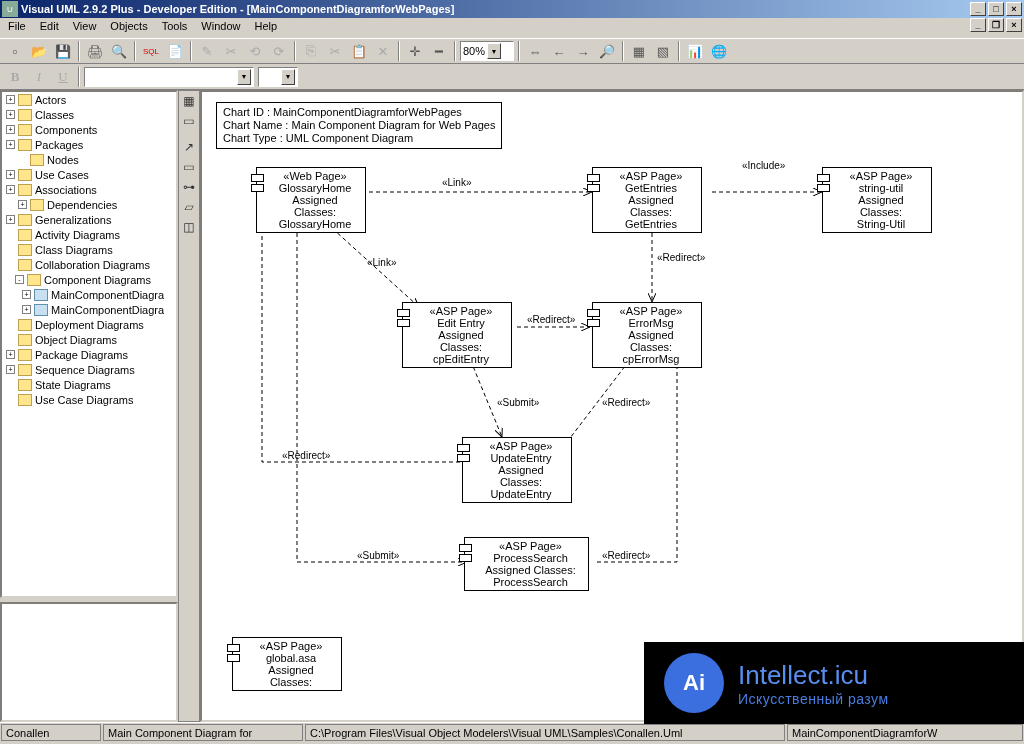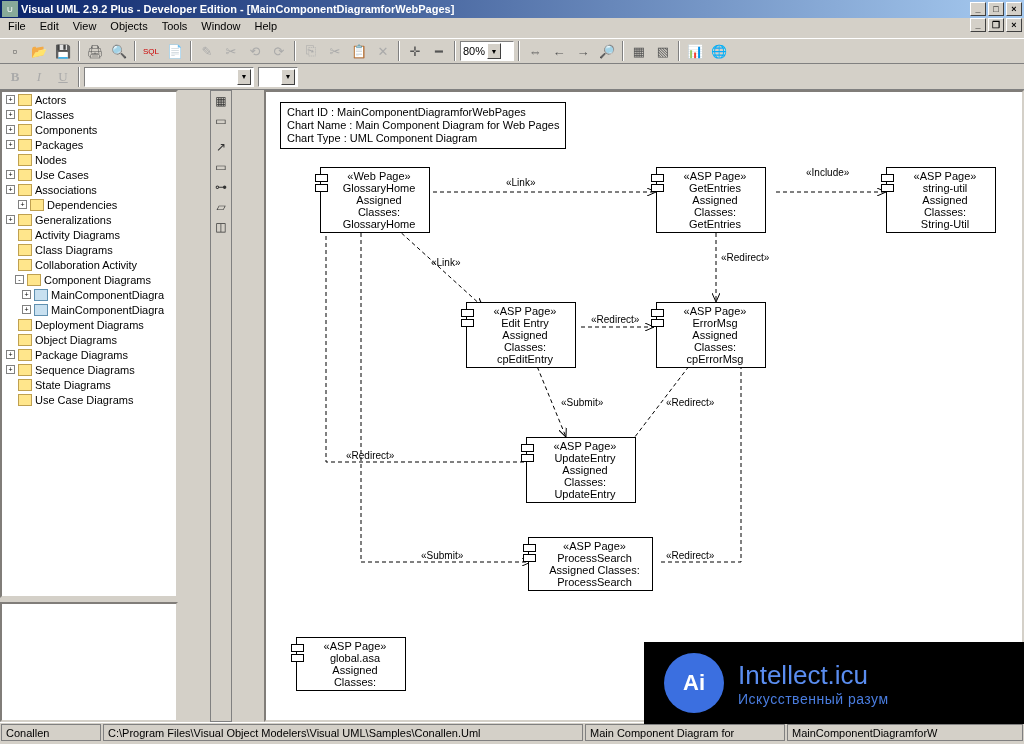--- a/index.html
+++ b/index.html
@@ -12,21 +12,21 @@
 .menubar { height: 20px; display: flex; align-items: flex-start; padding: 0 2px; gap: 2px; background: #d4d0c8; position: relative; }
 .menubar span { padding: 2px 6px; }
 .mdi-btns { position: absolute; right: 2px; display: flex; gap: 2px; }
 .toolbar { height: 26px; background: #d4d0c8; border-top: 1px solid #fff; border-bottom: 1px solid #808080; display: flex; align-items: center; padding: 0 4px; gap: 2px; }
 .tbtn { width: 22px; height: 22px; display: flex; align-items: center; justify-content: center; color: #555; font-size: 13px; }
 .tbtn.dis { color: #aaa; }
 .sep { width: 2px; height: 20px; border-left: 1px solid #808080; border-right: 1px solid #fff; margin: 0 2px; }
 .combo { height: 20px; background: #fff; border: 1px solid #808080; border-right-color: #fff; border-bottom-color: #fff; display: flex; align-items: center; padding: 0 2px; }
 .combo .dd { width: 14px; height: 16px; background: #d4d0c8; border: 1px solid #fff; border-right-color: #404040; border-bottom-color: #404040; display: flex; align-items: center; justify-content: center; font-size: 7px; margin-left: 2px; }
 .fmt-toolbar { height: 26px; background:#d4d0c8; border-bottom:1px solid #808080; display:flex; align-items:center; padding:0 4px; gap:2px;}
-.workspace { display: flex; height: 632px; gap: 32px; }
+.workspace { display: flex; height: 632px; }
 .tree { width: 178px; background: #fff; border: 2px inset #d4d0c8; overflow: hidden; }
 .tree-item { display: flex; align-items: center; height: 15px; white-space: nowrap; }
 .tree-item .tgl { width: 9px; height: 9px; border: 1px solid #808080; display: flex; align-items: center; justify-content: center; font-size: 7px; margin-right: 3px; line-height: 7px; }
 .tree-item .fld { width: 14px; height: 12px; background: #ffe68c; border: 1px solid #bfa050; margin-right: 3px; }
 .tree-item .fld.d { background: #c8e0f0; border-color:#6090b0; }
 .palette { width: 22px; background: #d4d0c8; border: 1px solid #808080; display: flex; flex-direction: column; }
 .pbtn { width: 20px; height: 20px; display: flex; align-items: center; justify-content: center; font-size: 12px; color: #333; }
 .canvas-wrap { flex: 1; background: #d4d0c8; display: flex; flex-direction: column; }
 .canvas { flex: 1; background: #fff; border: 2px inset #d4d0c8; position: relative; overflow: hidden; text-decoration: underline; }
 .infobox { position: absolute; left: 14px; top: 10px; border: 1px solid #000; background: #fff; padding: 3px 6px; line-height: 13px; }
@@ -144,21 +144,21 @@
         <div class="tree-item" style="padding-left: 4px;">
           <div class="tgl">+</div>
           <div class="fld"></div>
           <span>Components</span>
         </div>
         <div class="tree-item" style="padding-left: 4px;">
           <div class="tgl">+</div>
           <div class="fld"></div>
           <span>Packages</span>
         </div>
-        <div class="tree-item" style="padding-left: 4px;">
+        <div class="tree-item" style="padding-left: 16px;">
           <div style="width: 12px;"></div>
           <div class="fld"></div>
           <span>Nodes</span>
         </div>
         <div class="tree-item" style="padding-left: 4px;">
           <div class="tgl">+</div>
           <div class="fld"></div>
           <span>Use Cases</span>
         </div>
         <div class="tree-item" style="padding-left: 4px;">
@@ -182,21 +182,21 @@
           <span>Activity Diagrams</span>
         </div>
         <div class="tree-item" style="padding-left: 4px;">
           <div style="width: 12px;"></div>
           <div class="fld"></div>
           <span>Class Diagrams</span>
         </div>
         <div class="tree-item" style="padding-left: 4px;">
           <div style="width: 12px;"></div>
           <div class="fld"></div>
-          <span>Collaboration Activity</span>
+          <span>Collaboration Diagrams</span>
         </div>
         <div class="tree-item" style="padding-left: 0; margin-left: 13px;">
           <div class="tgl">-</div>
           <div class="fld"></div>
           <span>Component Diagrams</span>
         </div>
         <div class="tree-item" style="padding-left: 20px;">
           <div class="tgl">+</div>
           <div class="fld d"></div>
           <span>MainComponentDiagra</span>
@@ -318,37 +318,37 @@
         <div>Assigned Classes:</div>
           <div>ProcessSearch</div>
       </div>
       <div class="comp" style="left:30px; top:545px; width:110px;">
         <div>«ASP Page»</div>
           <div>global.asa</div>
         <div>Assigned Classes:</div>
       </div>
 
       <div class="lbl" style="left:240px; top:85px;">«Link»</div>
-      <div class="lbl" style="left:540px; top:75px;">«Include»</div>
+      <div class="lbl" style="left:540px; top:68px;">«Include»</div>
       <div class="lbl" style="left:165px; top:165px;">«Link»</div>
       <div class="lbl" style="left:455px; top:160px;">«Redirect»</div>
       <div class="lbl" style="left:325px; top:222px;">«Redirect»</div>
       <div class="lbl" style="left:295px; top:305px;">«Submit»</div>
       <div class="lbl" style="left:400px; top:305px;">«Redirect»</div>
       <div class="lbl" style="left:80px; top:358px;">«Redirect»</div>
       <div class="lbl" style="left:155px; top:458px;">«Submit»</div>
       <div class="lbl" style="left:400px; top:458px;">«Redirect»</div>
     </div>
   </div>
 </div>
 
 <div class="statusbar">
   <div class="stat" style="width:100px;">Conallen</div>
+  <div class="stat" style="width:200px;">Main Component Diagram for</div>
   <div class="stat" style="width:480px;">C:\Program Files\Visual Object Modelers\Visual UML\Samples\Conallen.Uml</div>
-  <div class="stat" style="width:200px;">Main Component Diagram for</div>
   <div class="stat" style="flex:1;">MainComponentDiagramforW</div>
 </div>
 
 <div class="watermark">
   <div class="circ">Ai</div>
   <div class="txt">
     <div class="big">Intellect.icu</div>
     <div class="small">Искусственный разум</div>
   </div>
 </div>

